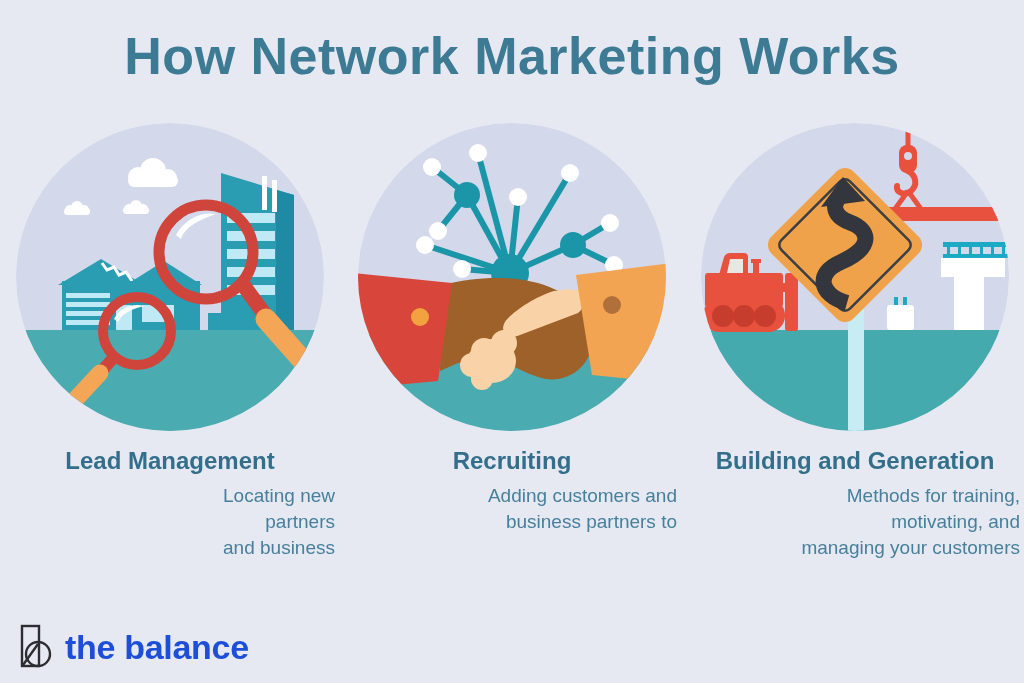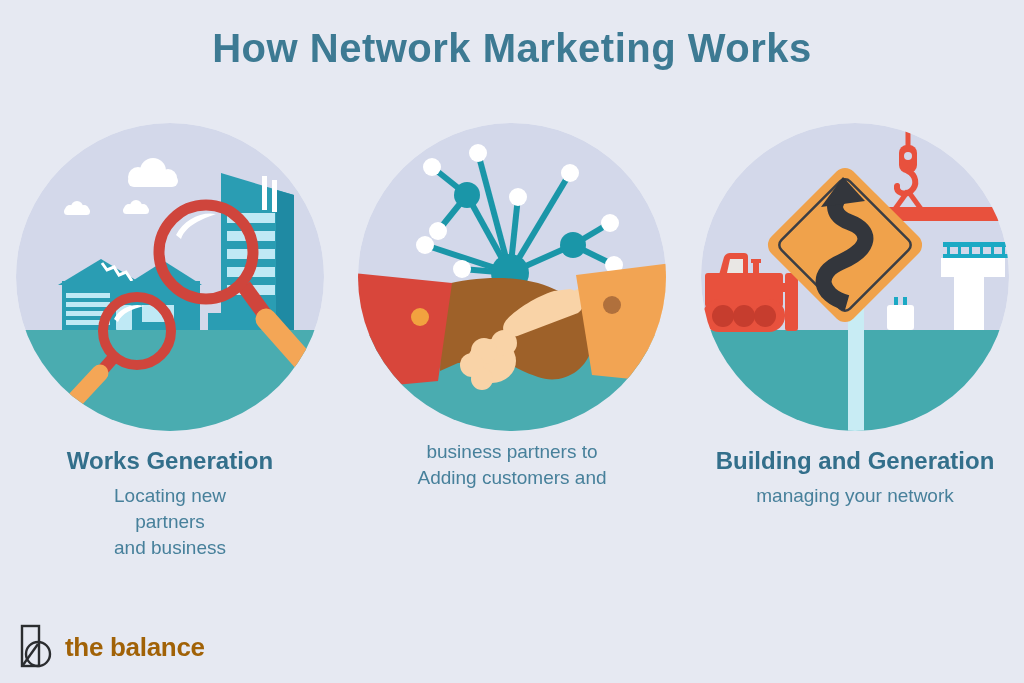--- a/index.html
+++ b/index.html
@@ -7,39 +7,39 @@
   .canvas {
     position:relative;
     width:1024px; height:683px;
     background:#e6e9f2;
     overflow:hidden;
     font-family:"Liberation Sans", sans-serif;
   }
   .page-title {
     position:absolute; top:26px; left:0; width:1024px;
     text-align:center;
-    font-size:40px; font-weight:bold; color:#3d7a93;
+    font-size:52px; font-weight:bold; color:#3d7a93;
     letter-spacing:0.5px;
   }
   .step { position:absolute; top:123px; width:330px; text-align:center; }
   .step-1 { left:5px; }
   .step-2 { left:347px; }
   .step-3 { left:690px; }
   .circle-wrap { width:308px; height:308px; margin:0 auto; }
   .step-title {
     margin-top:16px;
     font-size:24px; font-weight:bold; color:#336f8b;
   }
   .step-desc { margin-top:8px; font-size:19px; line-height:26px; color:#47809b; }
-  .step-desc span { display:block; }
+  .step-desc span { display:block;text-align:right; }
   .footer {
     position:absolute; left:18px; top:624px;
     display:flex; align-items:center; gap:9px;
   }
-  .brand-text { font-size:26px; font-weight:bold; color:#a16207; letter-spacing:-0.3px; }
+  .brand-text { font-size:34px; font-weight:bold; color:#1d4ed8; letter-spacing:-0.3px; }
 </style>
 </head>
 <body>
 
 <div class="canvas">
 
   <h1 class="page-title">How Network Marketing Works</h1>
 
   <div class="step step-1">
     <div class="circle-wrap">
@@ -108,21 +108,21 @@
 
           <g>
             <line x1="98" y1="234" x2="84" y2="250" stroke="#cf453c" stroke-width="12"></line>
             <line x1="84" y1="250" x2="58" y2="278" stroke="#f4a656" stroke-width="17" stroke-linecap="round"></line>
             <circle cx="121" cy="208" r="34" fill="none" stroke="#cf453c" stroke-width="10"></circle>
             <path d="M98,196 C104,184 118,180 128,183 C116,186 106,190 102,199 Z" fill="#ffffff"></path>
           </g>
         </g>
       </svg>
     </div>
-    <h2 class="step-title">Works Generation</h2>
+    <h2 class="step-title">Lead Management</h2>
     <p class="step-desc">
       <span>Locating new</span>
       <span>partners</span>
       <span>and business</span>
     </p>
   </div>
 
   <div class="step step-2">
     <div class="circle-wrap">
       <svg width="308" height="308" viewBox="0 0 308 308">
@@ -178,23 +178,24 @@
                 <circle cx="124" cy="256" r="11"></circle>
             </g>
             <polygon points="-6,150 94,160 80,258 -6,266" fill="#d8463b"></polygon>
             <circle cx="62" cy="194" r="9" fill="#f2a23f"></circle>
             <polygon points="218,152 314,140 314,260 234,252" fill="#f2a453"></polygon>
             <circle cx="254" cy="182" r="9" fill="#b0703c"></circle>
           </g>
         </g>
       </svg>
     </div>
+    <h2 class="step-title">Recruiting</h2>
     <p class="step-desc">
+      <span>Adding customers and</span>
       <span>business partners to</span>
-      <span>Adding customers and</span>
     </p>
   </div>
 
   <div class="step step-3">
     <div class="circle-wrap">
       <svg width="308" height="308" viewBox="0 0 308 308">
         <defs>
             <clipPath id="clip3">
               <circle cx="154" cy="154" r="154"></circle>
             </clipPath>
@@ -257,21 +258,23 @@
             <rect x="86" y="64" width="116" height="116" rx="12" fill="#f0a24b" transform="rotate(45 144 122)"></rect>
             <rect x="95.5" y="73.5" width="97" height="97" rx="7" fill="none" stroke="#3b3e44" stroke-width="2.5" transform="rotate(45 144 122)"></rect>
             <path d="M146,180 C118,172 114,150 140,139 C170,126 172,108 148,99 C132,93 130,80 141,72" fill="none" stroke="#33363c" stroke-width="16"></path>
             <polygon points="142,54 120,84 164,78" fill="#33363c"></polygon>
           </g>
         </g>
       </svg>
     </div>
     <h2 class="step-title">Building and Generation</h2>
     <p class="step-desc">
-      <span>managing your network</span>
+      <span>Methods for training,</span>
+      <span>motivating, and</span>
+      <span>managing your customers</span>
     </p>
   </div>
 
   <div class="footer">
     <svg width="38" height="46" viewBox="0 0 38 46">
       <g fill="none" stroke="#2b2d30" stroke-width="2.4">
         <rect x="4" y="2" width="17" height="40"></rect>
         <circle cx="20" cy="30" r="12"></circle>
         <line x1="5" y1="41" x2="20" y2="20"></line>
       </g>

